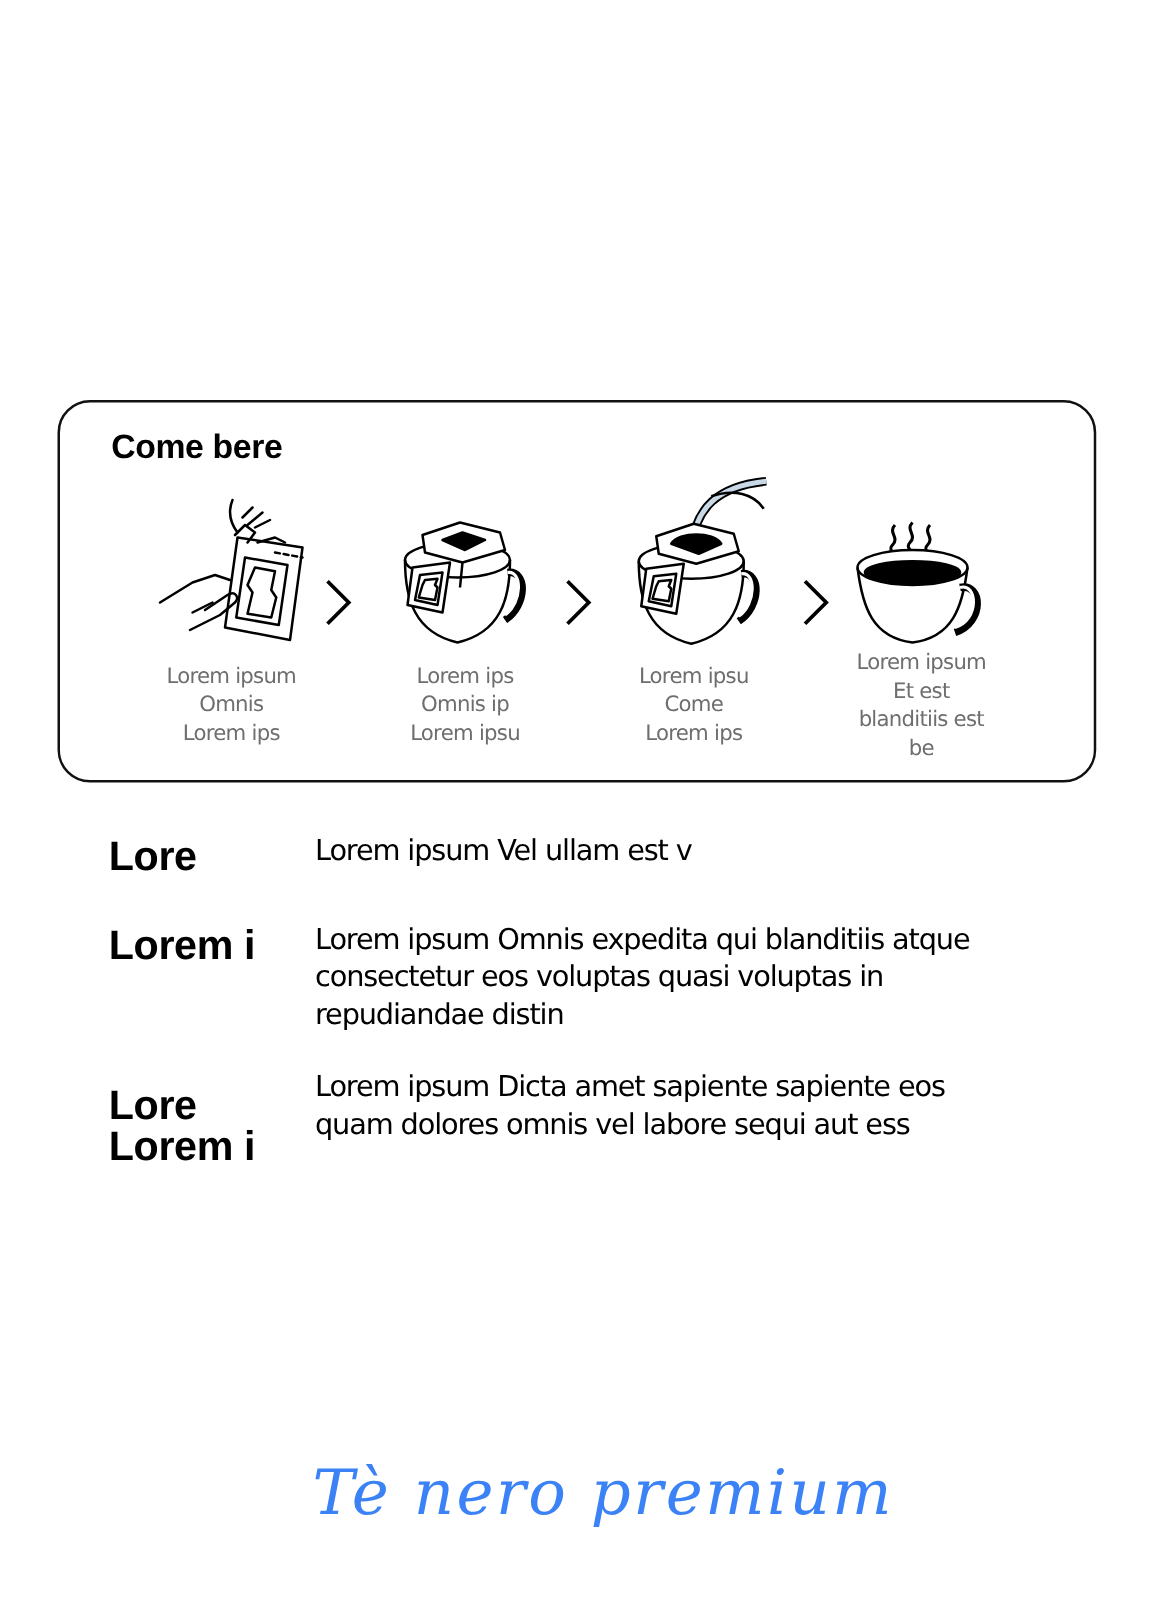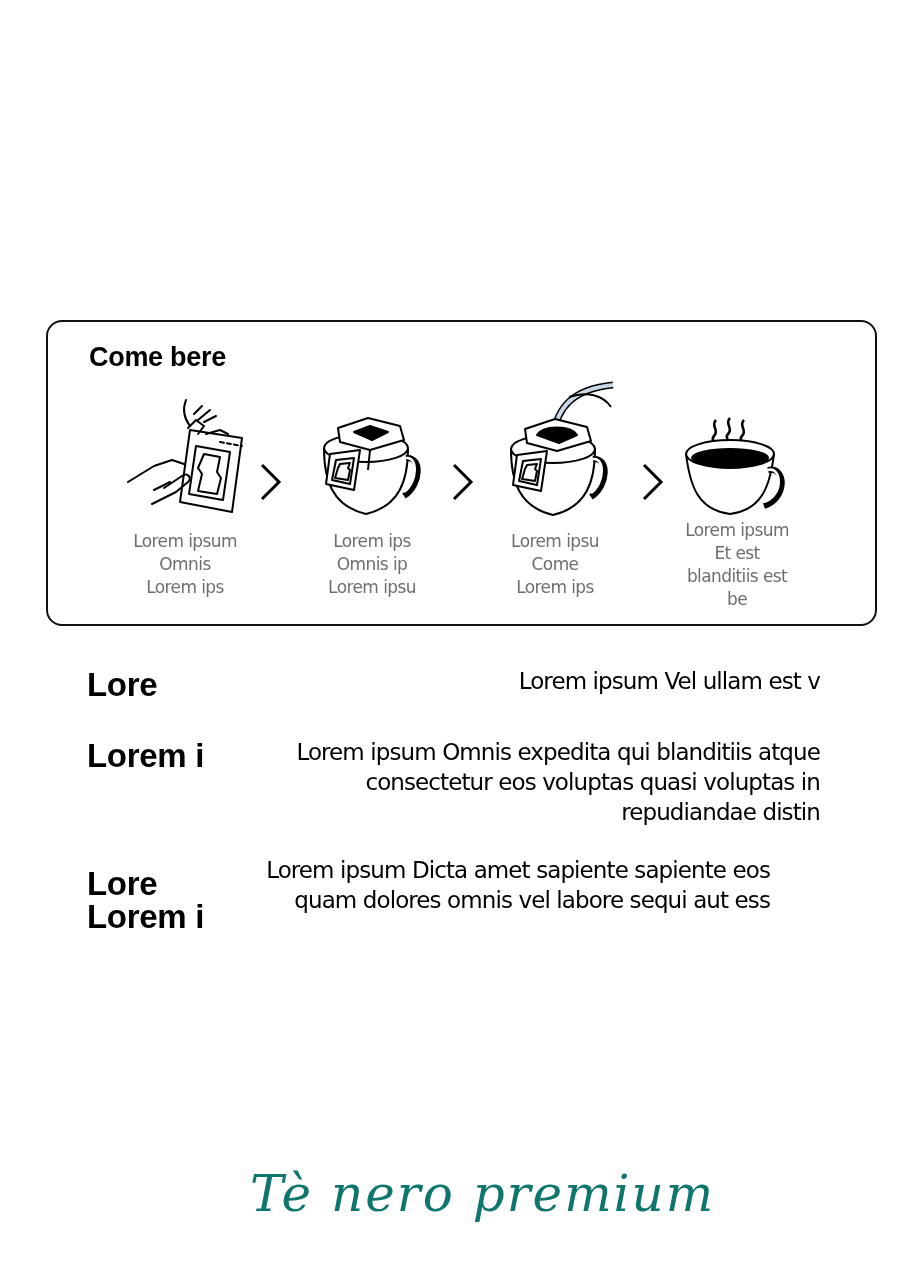--- a/index.html
+++ b/index.html
@@ -1,21 +1,21 @@
 <!DOCTYPE html>
 <html><head>
   <meta charset="utf-8">
   <style>
     * { box-sizing: border-box; margin: 0; padding: 0; }
     html, body { width: 921px; height: 1280px; background: #ffffff; overflow: hidden; }
     body { position: relative; font-family: "DejaVu Sans", sans-serif; color: #000; }
 
     .card {
       position: absolute; left: 46px; top: 320px; width: 831px; height: 306px;
-      border: 2.5px solid #111; border-radius: 16px; background: #fff;
+      border: 2.5px solid #111; border-radius: 26px; background: #fff;
     }
     .card-title {
       position: absolute; left: 41px; top: 20px;
       font-family: "Liberation Sans", sans-serif; font-weight: bold; font-size: 27px; letter-spacing: -0.3px;
     }
     .step-icon { position: absolute; }
     .chevron { position: absolute; }
     .step-caption {
       position: absolute; text-align: center; color: #6e6e6e;
       font-family: "DejaVu Sans", sans-serif; font-size: 17px; line-height: 23px;
@@ -23,27 +23,27 @@
     }
     .step-caption span { display: block; }
 
     .spec-row { position: absolute; left: 0; width: 921px; }
     .spec-label {
       position: absolute; left: 87px; font-family: "Liberation Sans", sans-serif;
       font-weight: bold; font-size: 33px; line-height: 33px; letter-spacing: -0.3px;
     }
     .spec-label span { display: block; }
     .spec-value {
-      position: absolute; left: 240px; width: 580px;
-      font-family: "DejaVu Sans", sans-serif; font-size: 23px; line-height: 30px; letter-spacing: -0.9px; text-align: right;
+      position: absolute; left: 252px; width: 580px;
+      font-family: "DejaVu Sans", sans-serif; font-size: 23px; line-height: 30px; letter-spacing: -0.9px;
     }
     .brand {
       position: absolute; left: 250px; top: 1165px; width: 430px;
       font-family: "DejaVu Serif", serif; font-style: italic; font-size: 50px; letter-spacing: 2px;
-      color: #0f766e; white-space: nowrap;
+      color: #3b82f6; white-space: nowrap;
     }
   </style>
 </head>
 <body>
 
 <div class="card">
   <div class="card-title">Come bere</div>
 
   <svg class="step-icon" style="left:76px;top:72px" width="130" height="125" viewBox="0 0 130 125" fill="none" stroke="#000" stroke-width="2" stroke-linejoin="round" stroke-linecap="round">
     <path d="M66 36 L118 44 L108 118 L56 108 Z" fill="#fff"></path>

